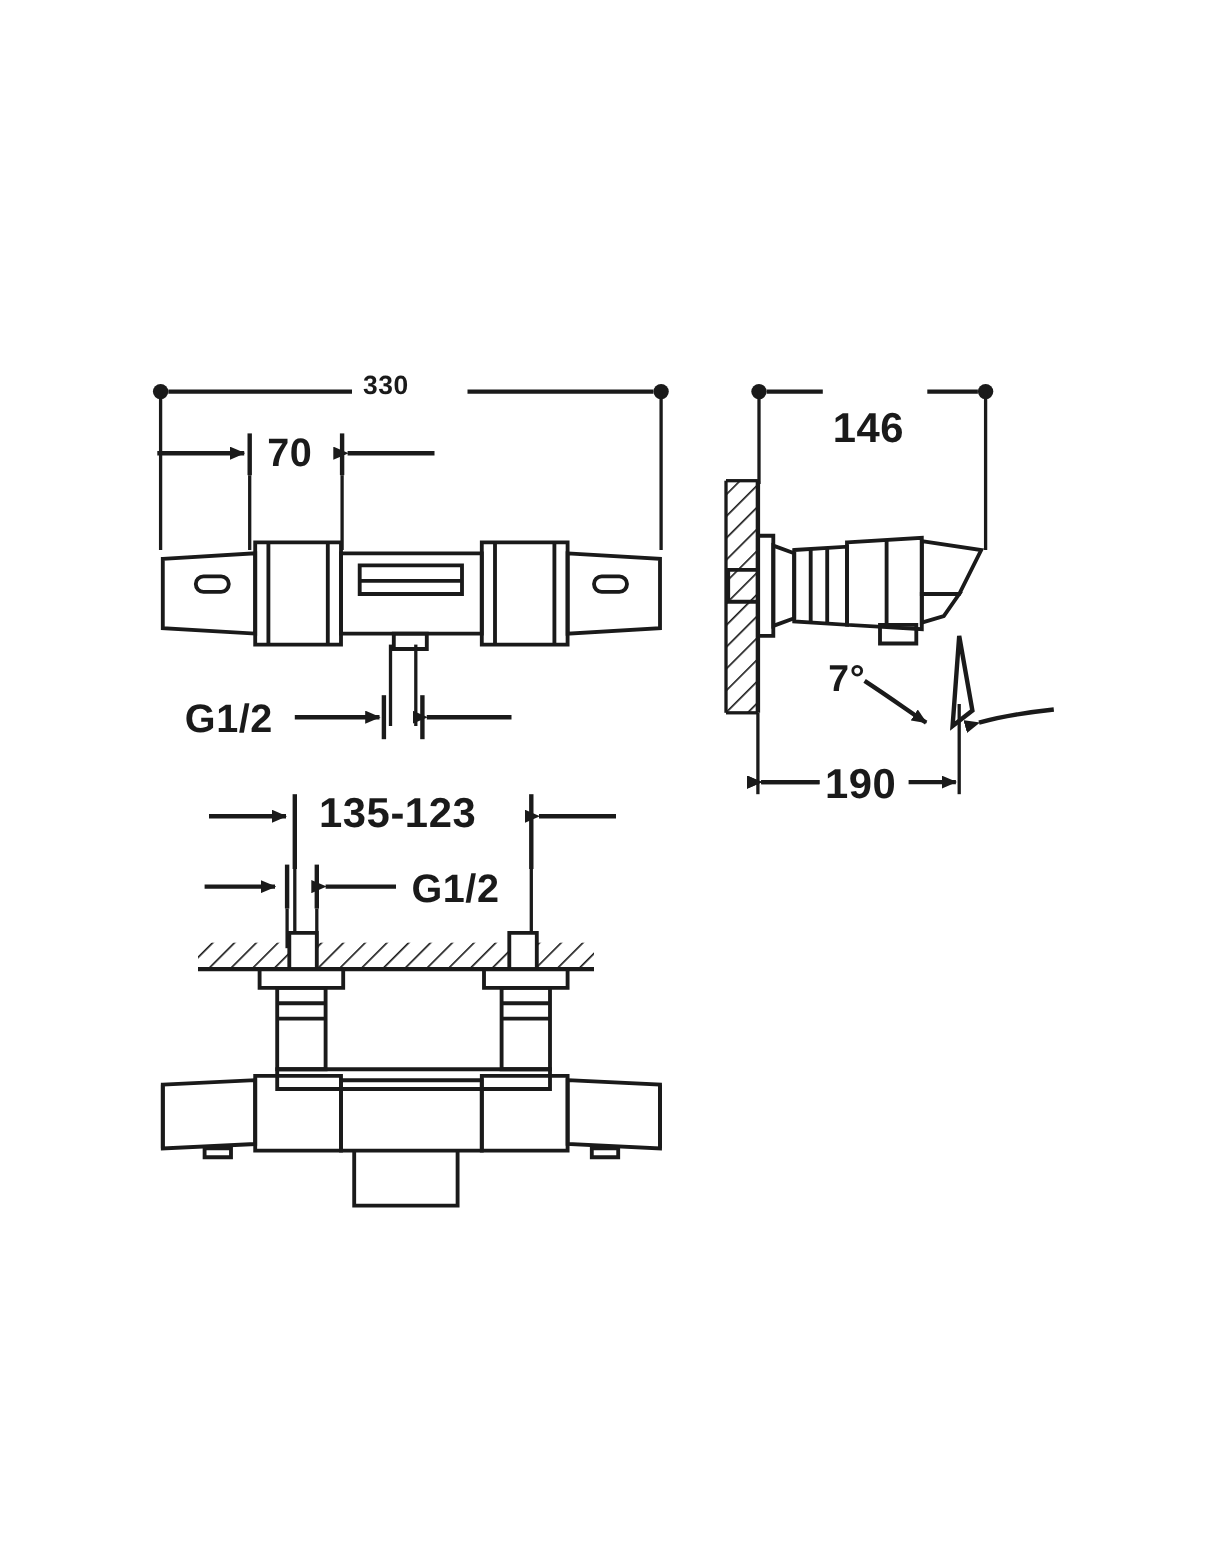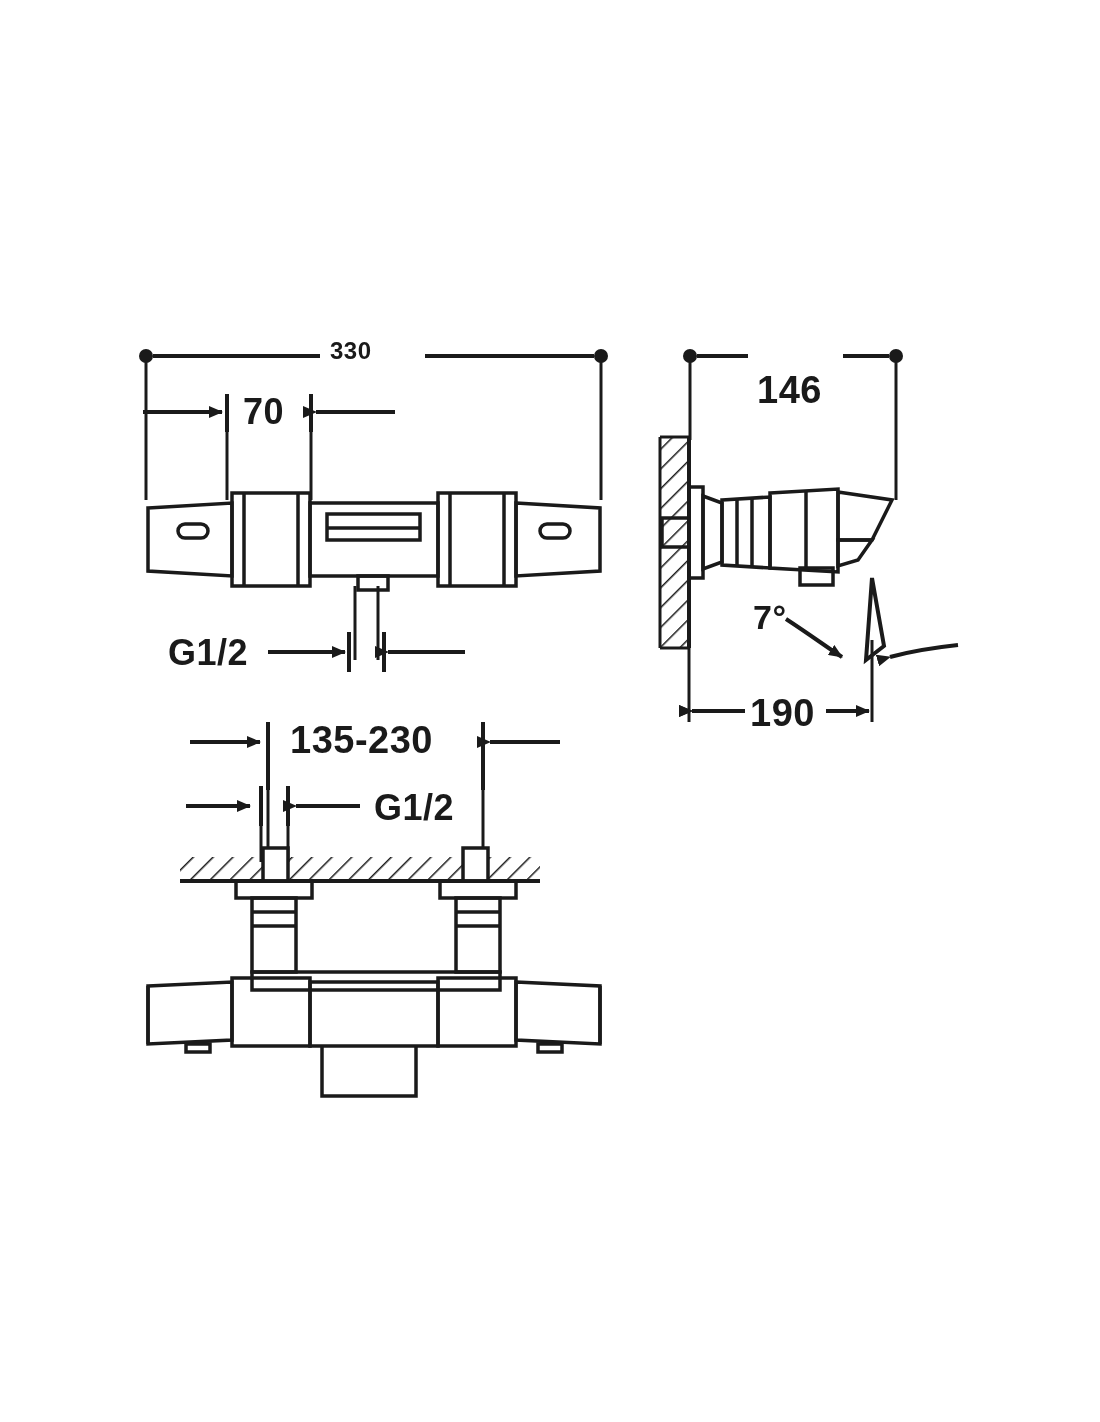--- a/index.html
+++ b/index.html
@@ -217,16 +217,16 @@
       </g>
     </g>
   </svg>
 
   <div class="dim-label dim-330">330</div>
   <div class="dim-label dim-60">70</div>
   <div class="dim-label dim-146">146</div>
   <div class="dim-label dim-g12a">G1/2</div>
   <div class="dim-label dim-131">190</div>
   <div class="dim-label dim-7">7°</div>
-  <div class="dim-label dim-range">135-230</div>
+  <div class="dim-label dim-range">135-123</div>
   <div class="dim-label dim-g12b">G1/2</div>
 
 </div>
 
 </body></html>

